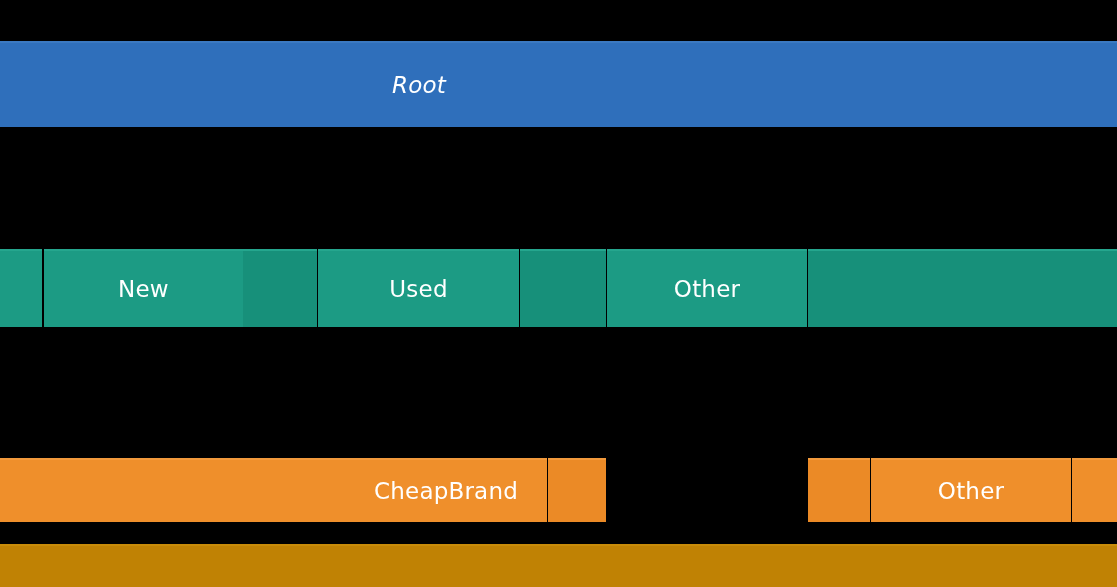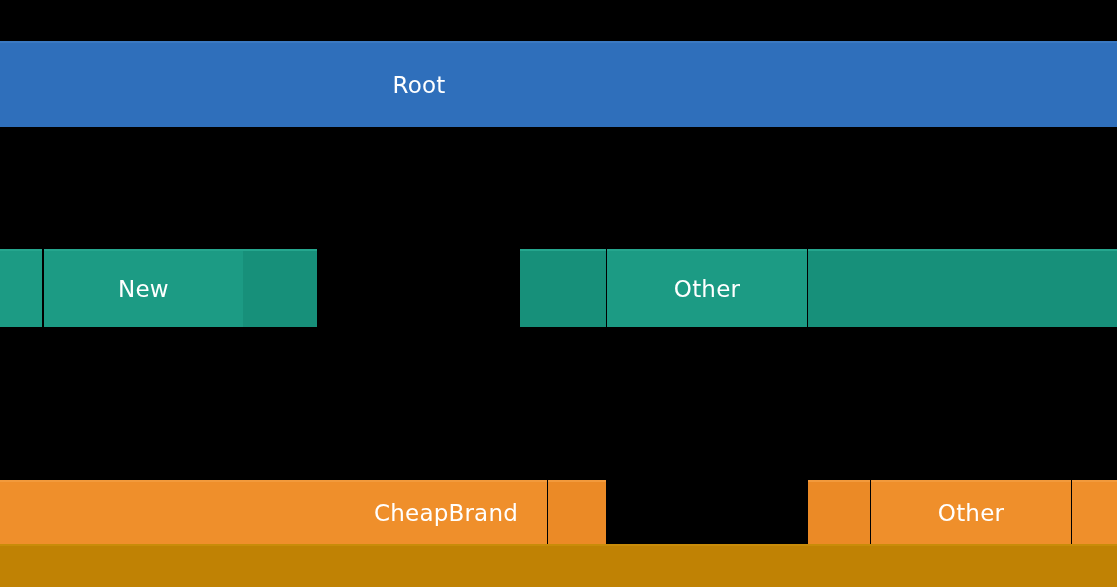--- a/index.html
+++ b/index.html
@@ -62,50 +62,53 @@
 </style>
 </head>
 <body>
 
 <div id="stage">
 
   <div class="level lvl-root" style="top:41px; height:86px;">
     <div class="node" style="left:0px; width:318px;">
       <span class="node-label"></span>
     </div>
-    <div class="node" style="left:318px; width:202px;">
+    <div class="node" style="left:318px; width:202px;font-style:italic;">
       <span class="node-label">Root</span>
     </div>
     <div class="node" style="left:520px; width:597px;">
       <span class="node-label"></span>
     </div>
   </div>
 
   <div class="level lvl-cond" style="top:249px; height:78px;">
     <div class="node" style="left:0px; width:42px;">
       <span class="node-label"></span>
     </div>
     <div class="node" style="left:44px; width:199px;">
       <span class="node-label">New</span>
     </div>
     <div class="node shade-dark" style="left:243px; width:74px;">
       <span class="node-label"></span>
     </div>
+    <div class="node" style="left:318px; width:201px;">
+      <span class="node-label">Used</span>
+    </div>
     <div class="node shade-dark" style="left:520px; width:86px;">
       <span class="node-label"></span>
     </div>
     <div class="node" style="left:607px; width:200px;">
       <span class="node-label">Other</span>
     </div>
     <div class="node shade-dark" style="left:808px; width:309px;">
       <span class="node-label"></span>
     </div>
   </div>
 
-  <div class="level lvl-brand" style="top:480px; height:64px;">
+  <div class="level lvl-brand" style="top:458px; height:64px;">
     <div class="node" style="left:0px; width:345px;">
       <span class="node-label"></span>
     </div>
     <div class="node" style="left:345px; width:202px;">
       <span class="node-label">CheapBrand</span>
     </div>
     <div class="node shade-dark" style="left:548px; width:58px;">
       <span class="node-label"></span>
     </div>
     <div class="node shade-dark" style="left:808px; width:62px;">

